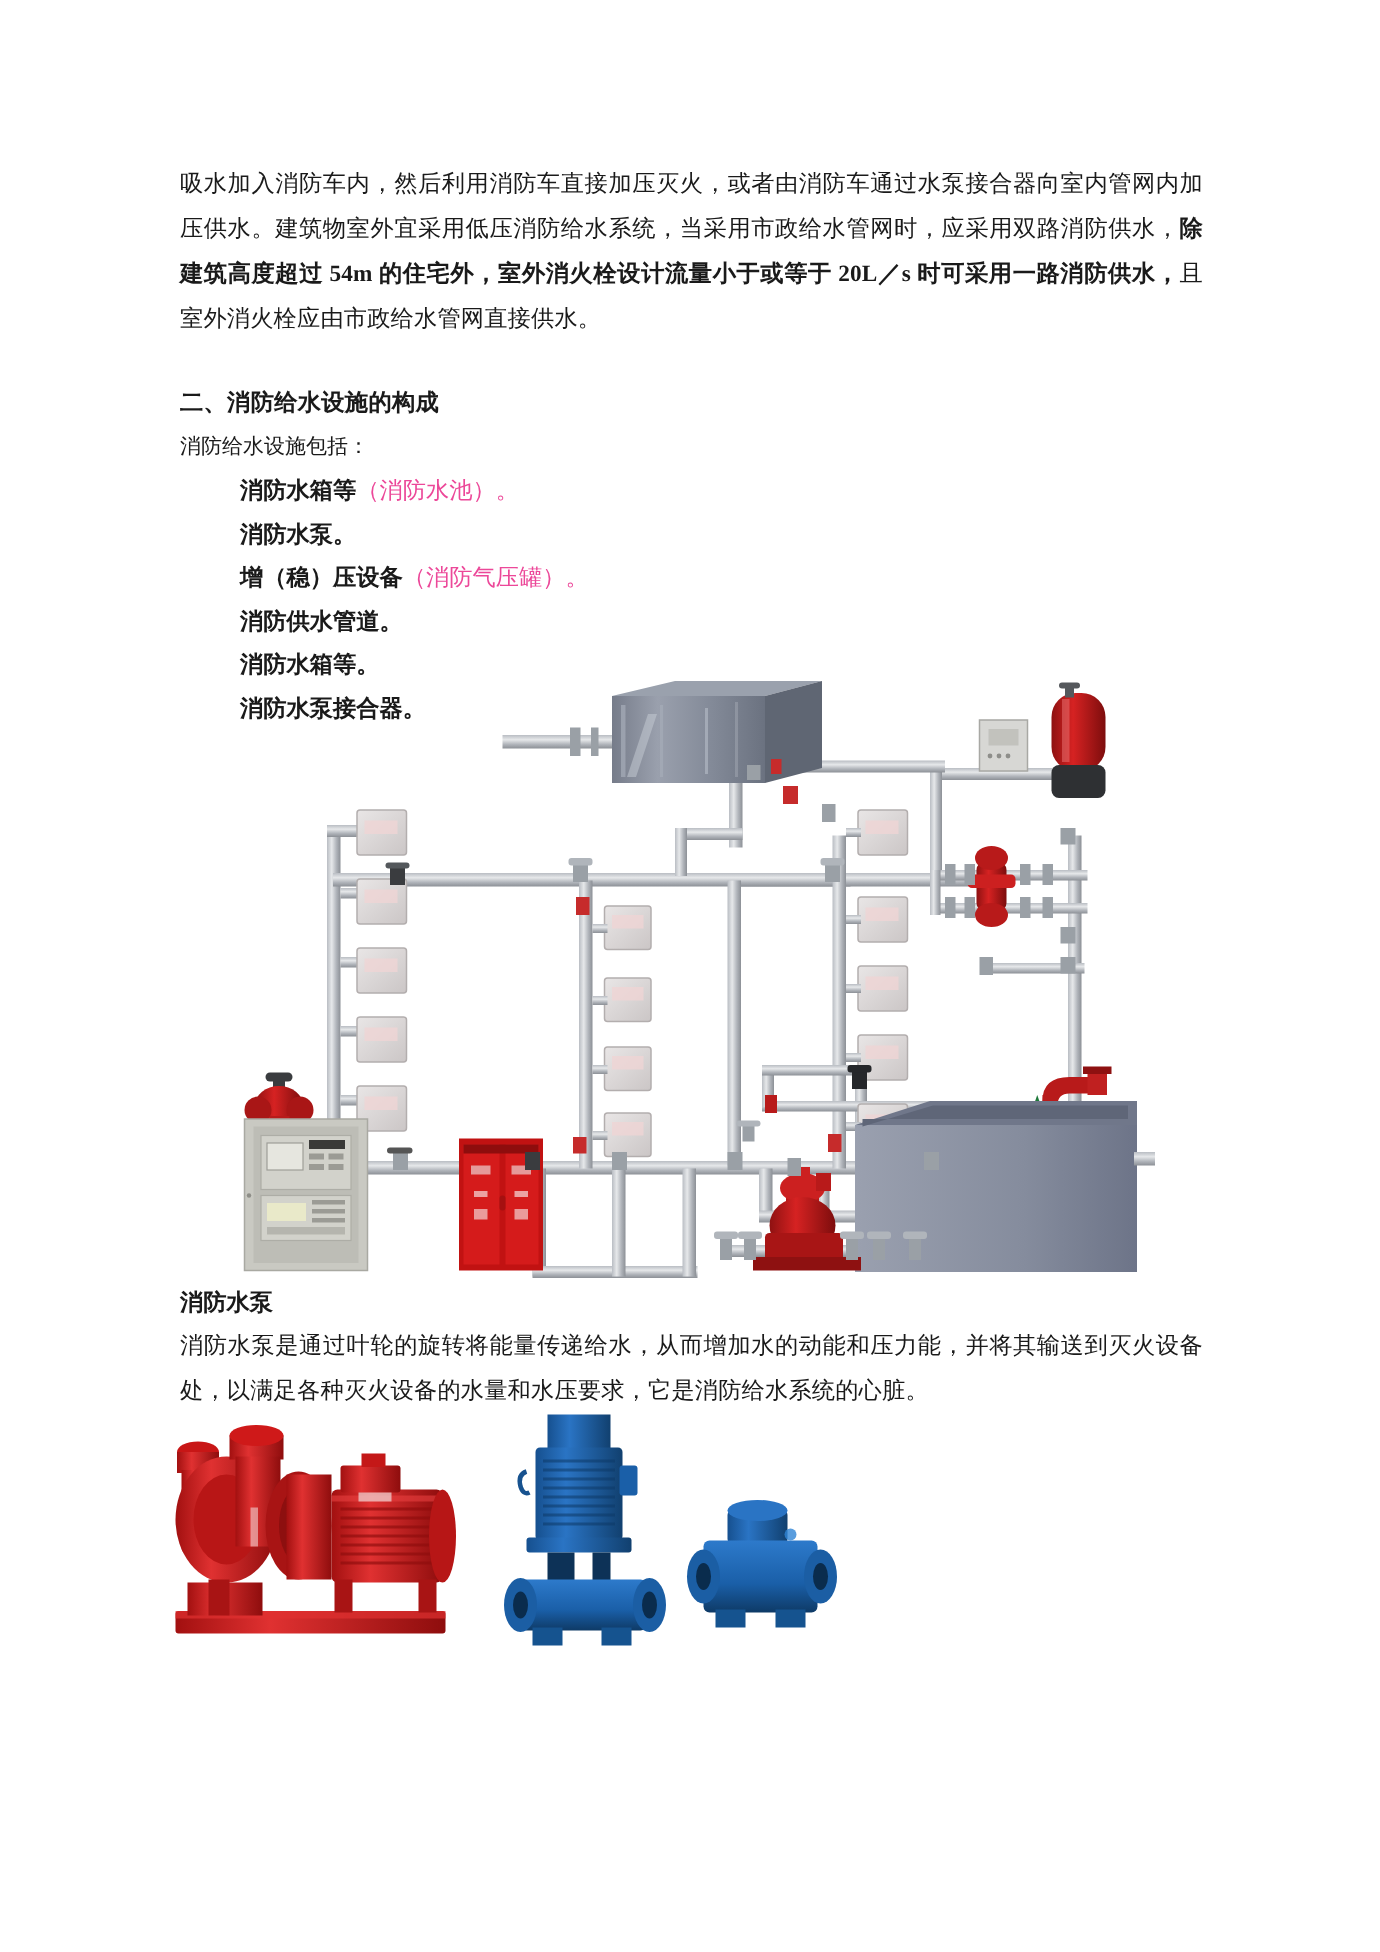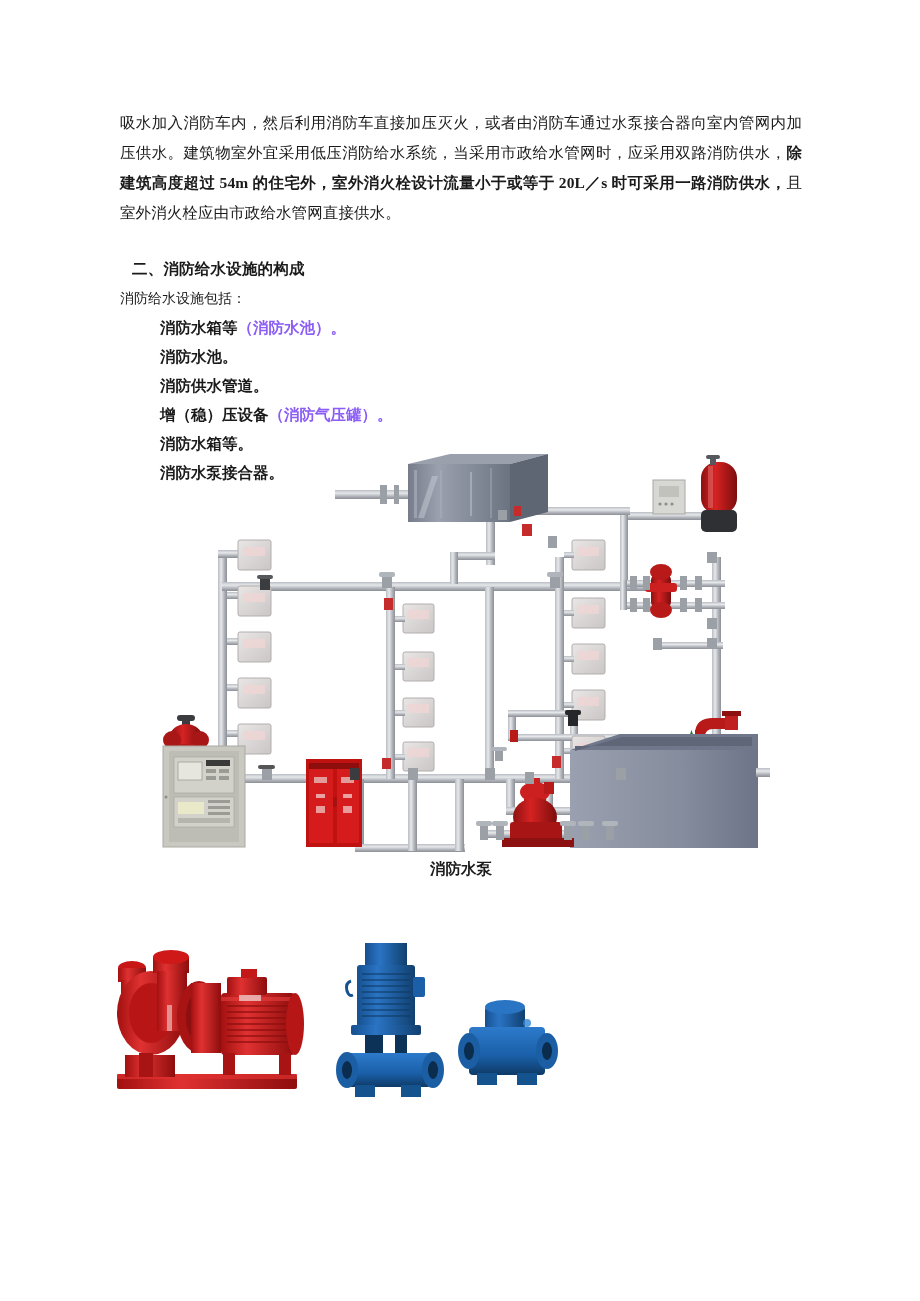--- a/index.html
+++ b/index.html
@@ -32,21 +32,21 @@
     margin: 0 0 0 0;
     font-size: 15.5px;
     line-height: 30px;
     text-align: justify;
     text-justify: inter-ideograph;
     letter-spacing: 0.1px;
   }
   .b { font-weight: bold; }
 
   h2.section-head {
-    margin: 26px 0 0 12px;
+    margin: 26px 0 0 0;
     font-size: 15.5px;
     line-height: 30px;
     font-weight: bold;
     letter-spacing: 0.2px;
   }
   p.lead {
     margin: 0;
     font-size: 14px;
     line-height: 29px;
   }
@@ -54,30 +54,29 @@
     list-style: none;
     margin: 0;
     padding: 0 0 0 40px;
   }
   ul.facility-list li {
     font-size: 15.5px;
     line-height: 29px;
     font-weight: bold;
   }
   ul.facility-list li .sub {
-    font-weight: bold;
-    color: #8b5cf6;
+    font-weight: normal;
+    color: #ec4899;
   }
 
   h3.sub-head {
     margin: 0;
     font-size: 15.5px;
     line-height: 28px;
     font-weight: bold;
-    text-align: center;
   }
 
   
   .schematic-wrap {
     position: absolute;
     left: 150px;
     top: 452px;
     width: 620px;
     height: 400px;
   }
@@ -101,23 +100,23 @@
   <div class="content">
 
     <p class="para"><span>吸水加入消防车内，然后利用消防车直接加压灭火，或者由消防车通过水泵接合器向室内管网内加压供水。建筑物室外宜采用低压消防给水系统，当采用市政给水管网时，应采用双路消防供水，</span><span class="b">除建筑高度超过 54m 的住宅外，室外消火栓设计流量小于或等于 20L／s 时可采用一路消防供水，</span><span>且室外消火栓应由市政给水管网直接供水。</span></p>
 
     <h2 class="section-head">二、消防给水设施的构成</h2>
 
     <p class="lead">消防给水设施包括：</p>
 
     <ul class="facility-list">
       <li><span>消防水箱等</span><span class="sub">（消防水池）。</span></li>
-      <li><span>消防水池。</span><span class="sub"></span></li>
+      <li><span>消防水泵。</span><span class="sub"></span></li>
+      <li><span>增（稳）压设备</span><span class="sub">（消防气压罐）。</span></li>
       <li><span>消防供水管道。</span><span class="sub"></span></li>
-      <li><span>增（稳）压设备</span><span class="sub">（消防气压罐）。</span></li>
       <li><span>消防水箱等。</span><span class="sub"></span></li>
       <li><span>消防水泵接合器。</span><span class="sub"></span></li>
     </ul>
   </div>
 
   <div class="schematic-wrap">
     <svg width="620" height="400" viewBox="0 0 620 400" xmlns="http://www.w3.org/2000/svg">
       <defs>
         <linearGradient id="pipeH" x1="0" y1="0" x2="0" y2="1">
           <stop offset="0%" stop-color="#b9bdc3"></stop>
@@ -542,15 +541,16 @@
         <ellipse cx="444" cy="116" rx="5" ry="9" fill="#0a2c4d"></ellipse>
         <circle cx="424" cy="88" r="4" fill="#2f84d6" opacity="0.8"></circle>
         <rect x="374" y="138" width="20" height="12" fill="#15538f"></rect>
         <rect x="414" y="138" width="20" height="12" fill="#15538f"></rect>
       </g>
     </svg>
   </div>
 
   <div style="position:absolute; left:120px; top:855px; width:682px;">
     <h3 class="sub-head">消防水泵</h3>
+    <p class="para">消防水泵是通过叶轮的旋转将能量传递给水，从而增加水的动能和压力能，并将其输送到灭火设备处，以满足各种灭火设备的水量和水压要求，它是消防给水系统的心脏。</p>
   </div>
 
 </div>
 
 </body></html>

